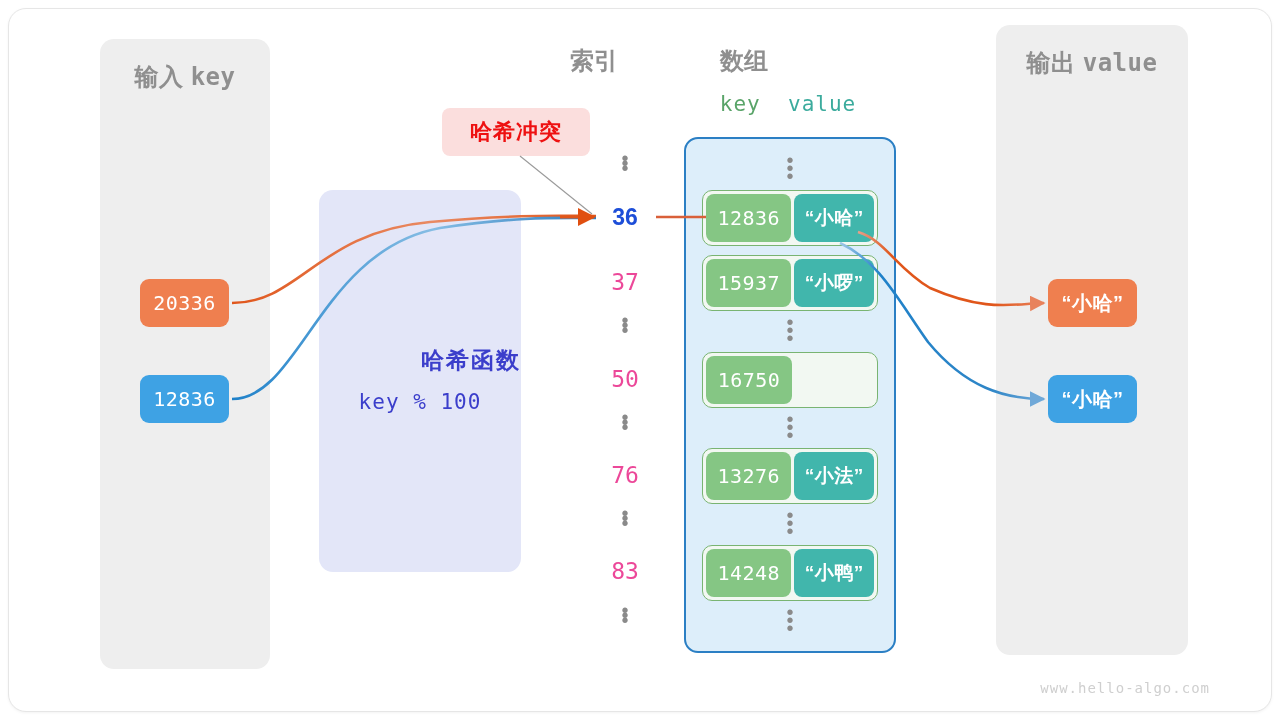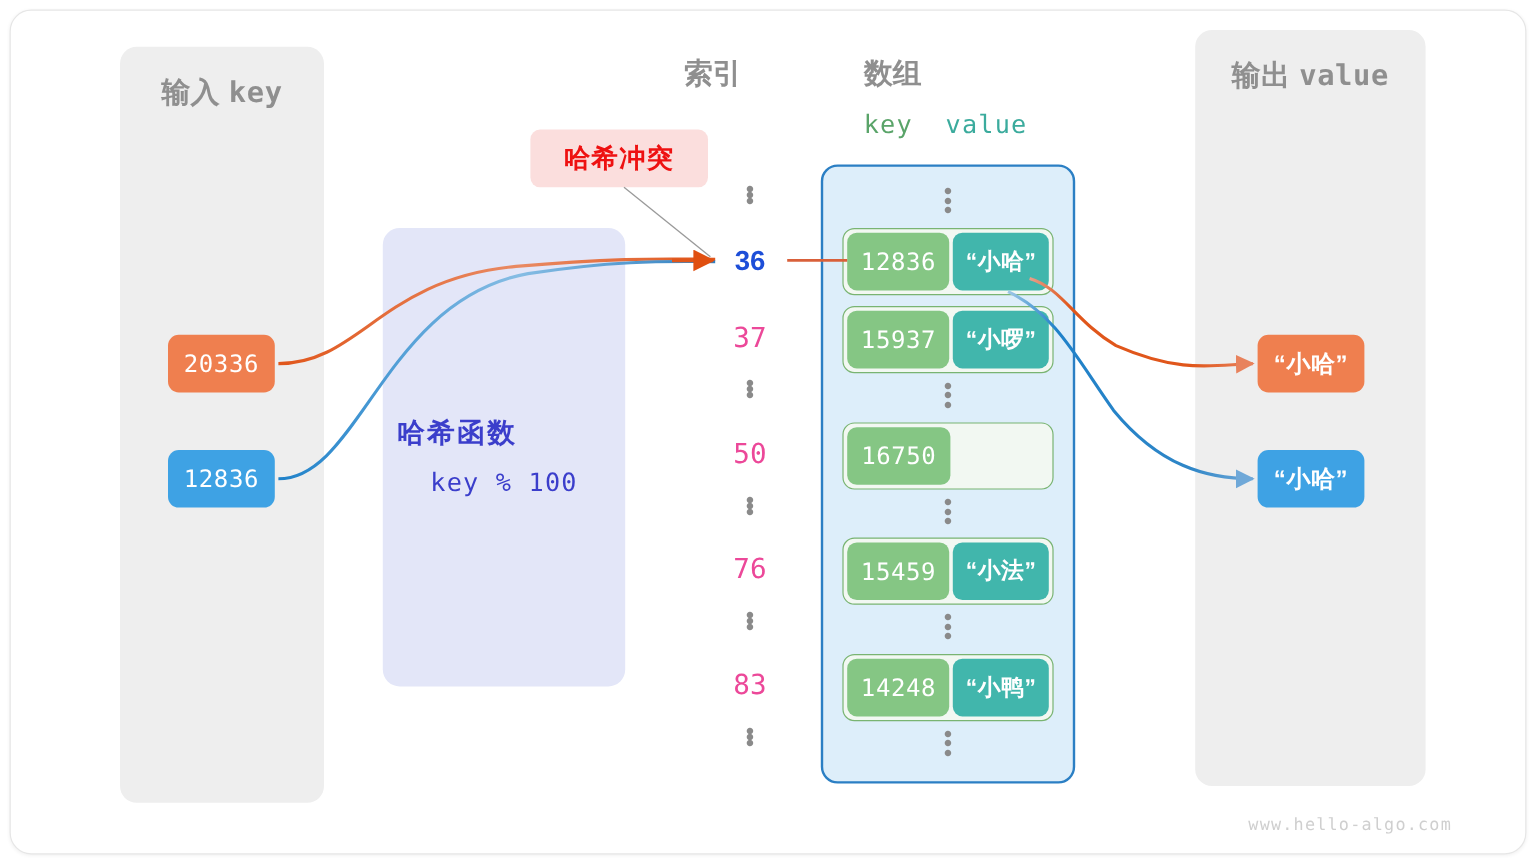--- a/index.html
+++ b/index.html
@@ -86,22 +86,22 @@
 
   
   #hash-box {
     position: absolute;
     left: 319px; top: 190px;
     width: 202px; height: 382px;
     background: #e3e6f8;
     border-radius: 14px;
   }
   #hash-title {
-    position: absolute; left: 12px; top: 155px; width: 100%;
-    text-align: left;
+    position: absolute; left: 0; top: 155px; width: 100%;
+    text-align: right;
     color: #3b3ecb;
     font-size: 23px;
     font-weight: bold;
     letter-spacing: 2px;
   }
   #hash-formula {
     position: absolute; left: 0; top: 200px; width: 100%;
     text-align: center;
     color: #3b3ecb;
     font-family: "DejaVu Sans Mono", "Liberation Mono", monospace;
@@ -322,21 +322,21 @@
     <div class="cell-val">“小哈”</div>
   </div>
   <div class="pair" style="top:255px">
     <div class="cell-key">15937</div>
     <div class="cell-val">“小啰”</div>
   </div>
   <div class="pair" style="top:352px">
     <div class="cell-key">16750</div>
   </div>
   <div class="pair" style="top:448px">
-    <div class="cell-key">15459</div>
+    <div class="cell-key">13276</div>
     <div class="cell-val">“小法”</div>
   </div>
   <div class="pair" style="top:545px">
     <div class="cell-key">14248</div>
     <div class="cell-val">“小鸭”</div>
   </div>
 
   <div class="chip mono orange" id="chip-in-0">20336</div>
   <div class="chip mono blue" id="chip-in-1">12836</div>
 

